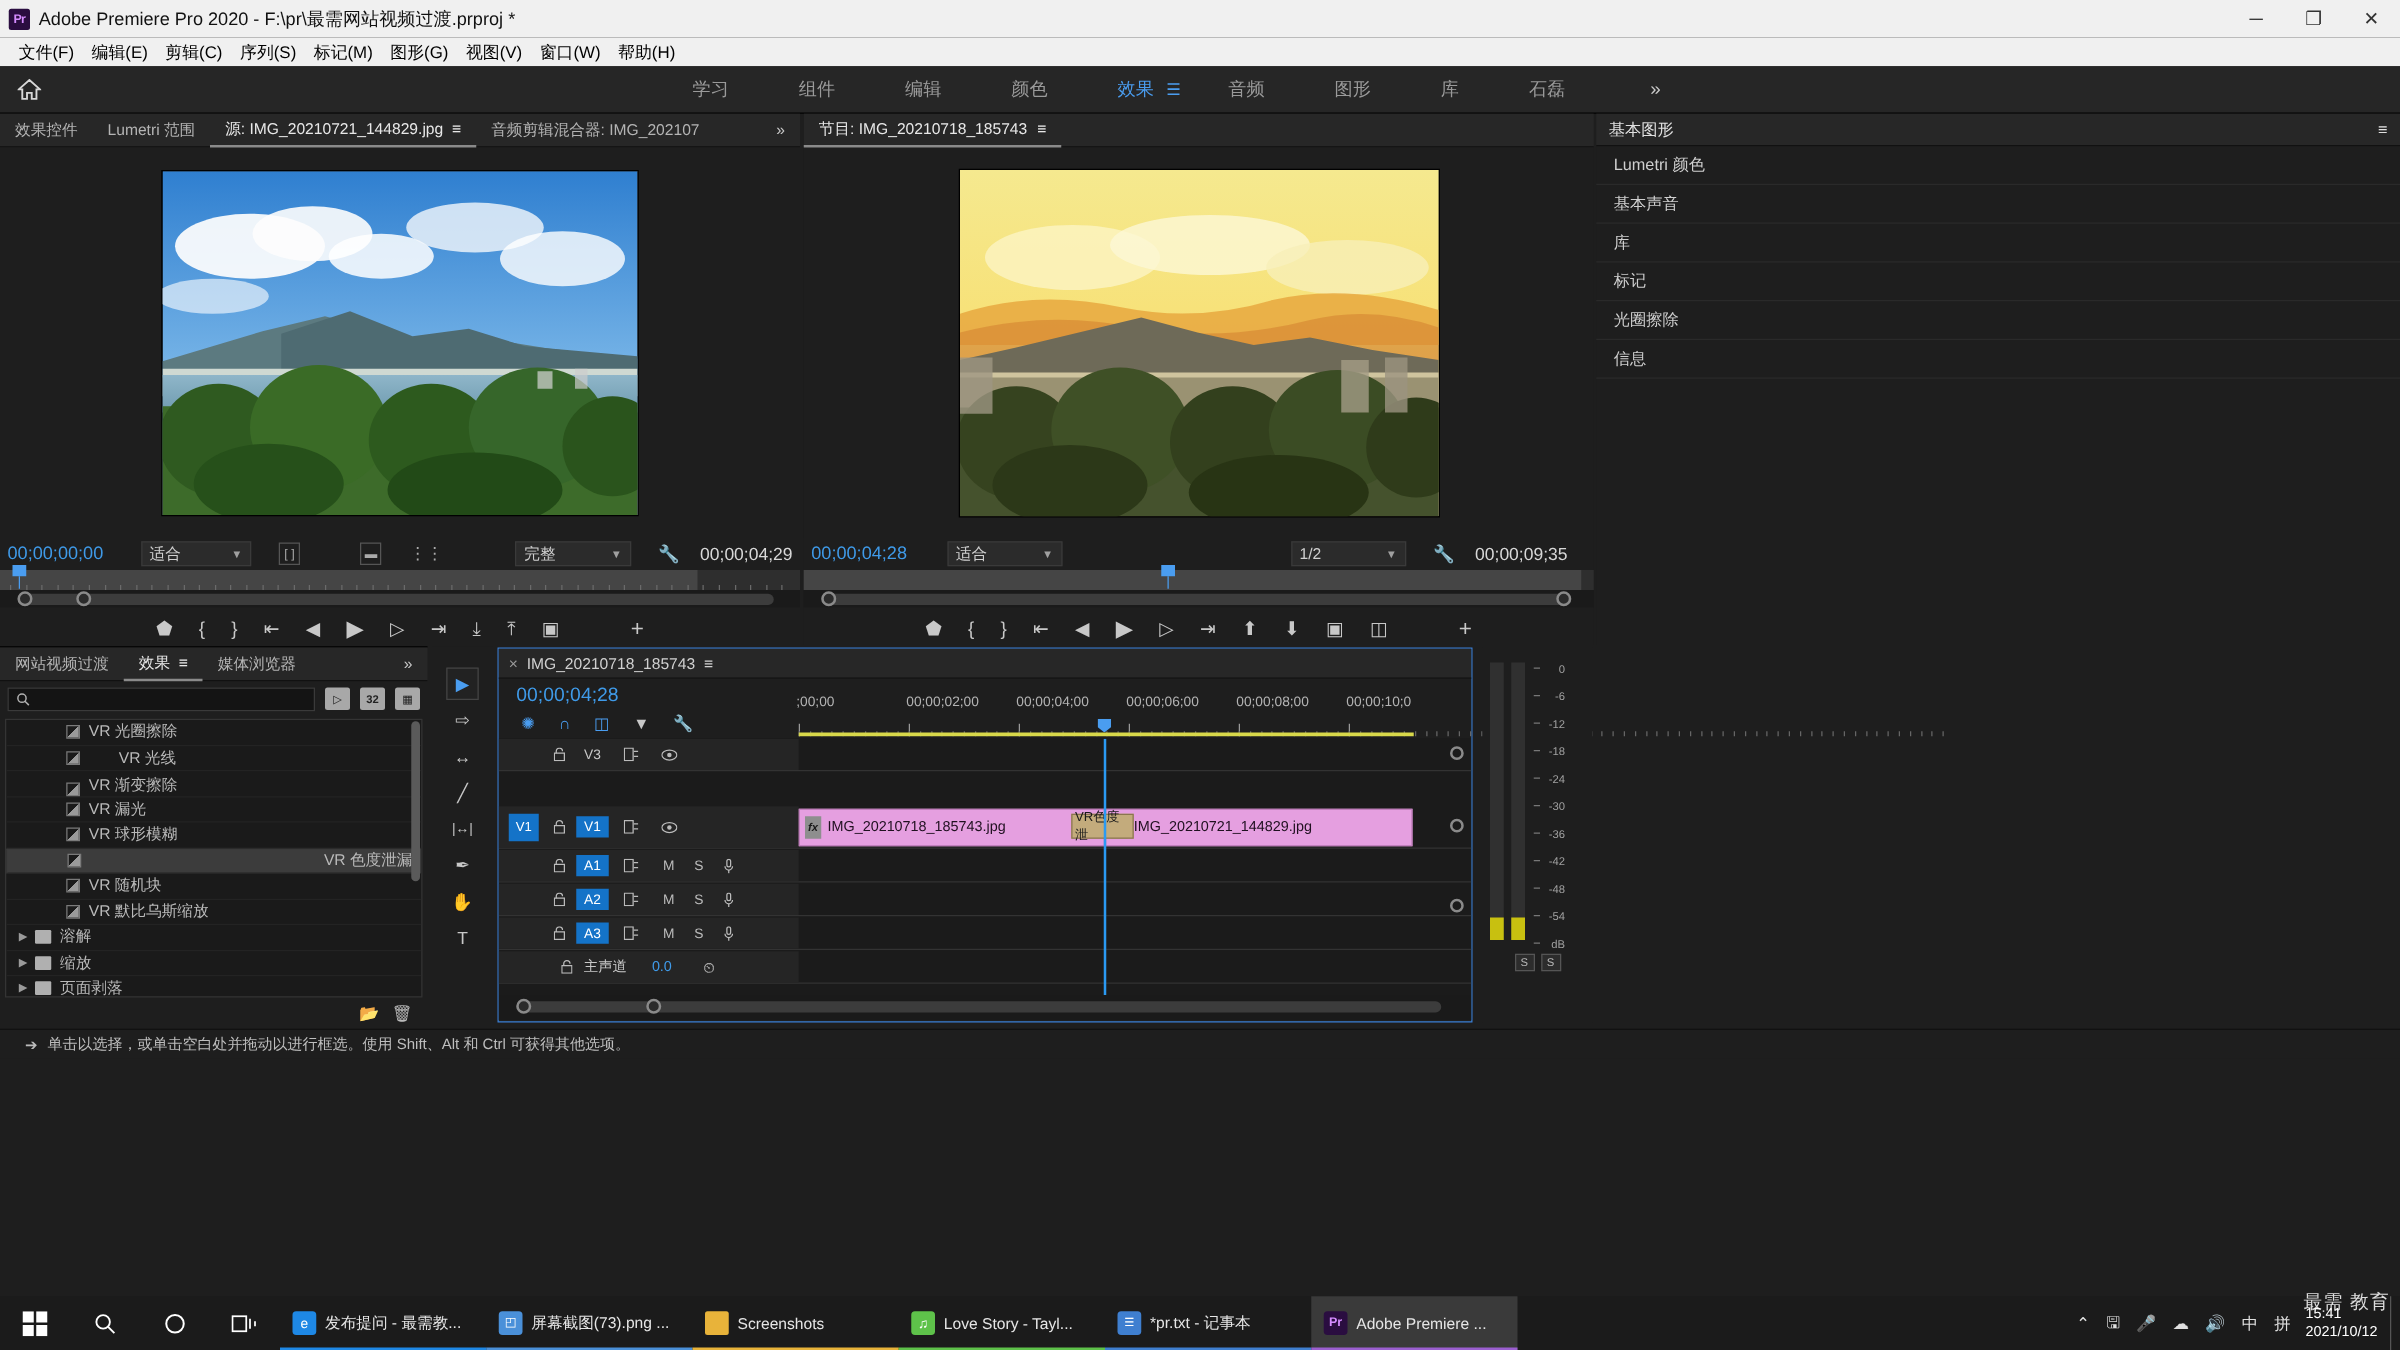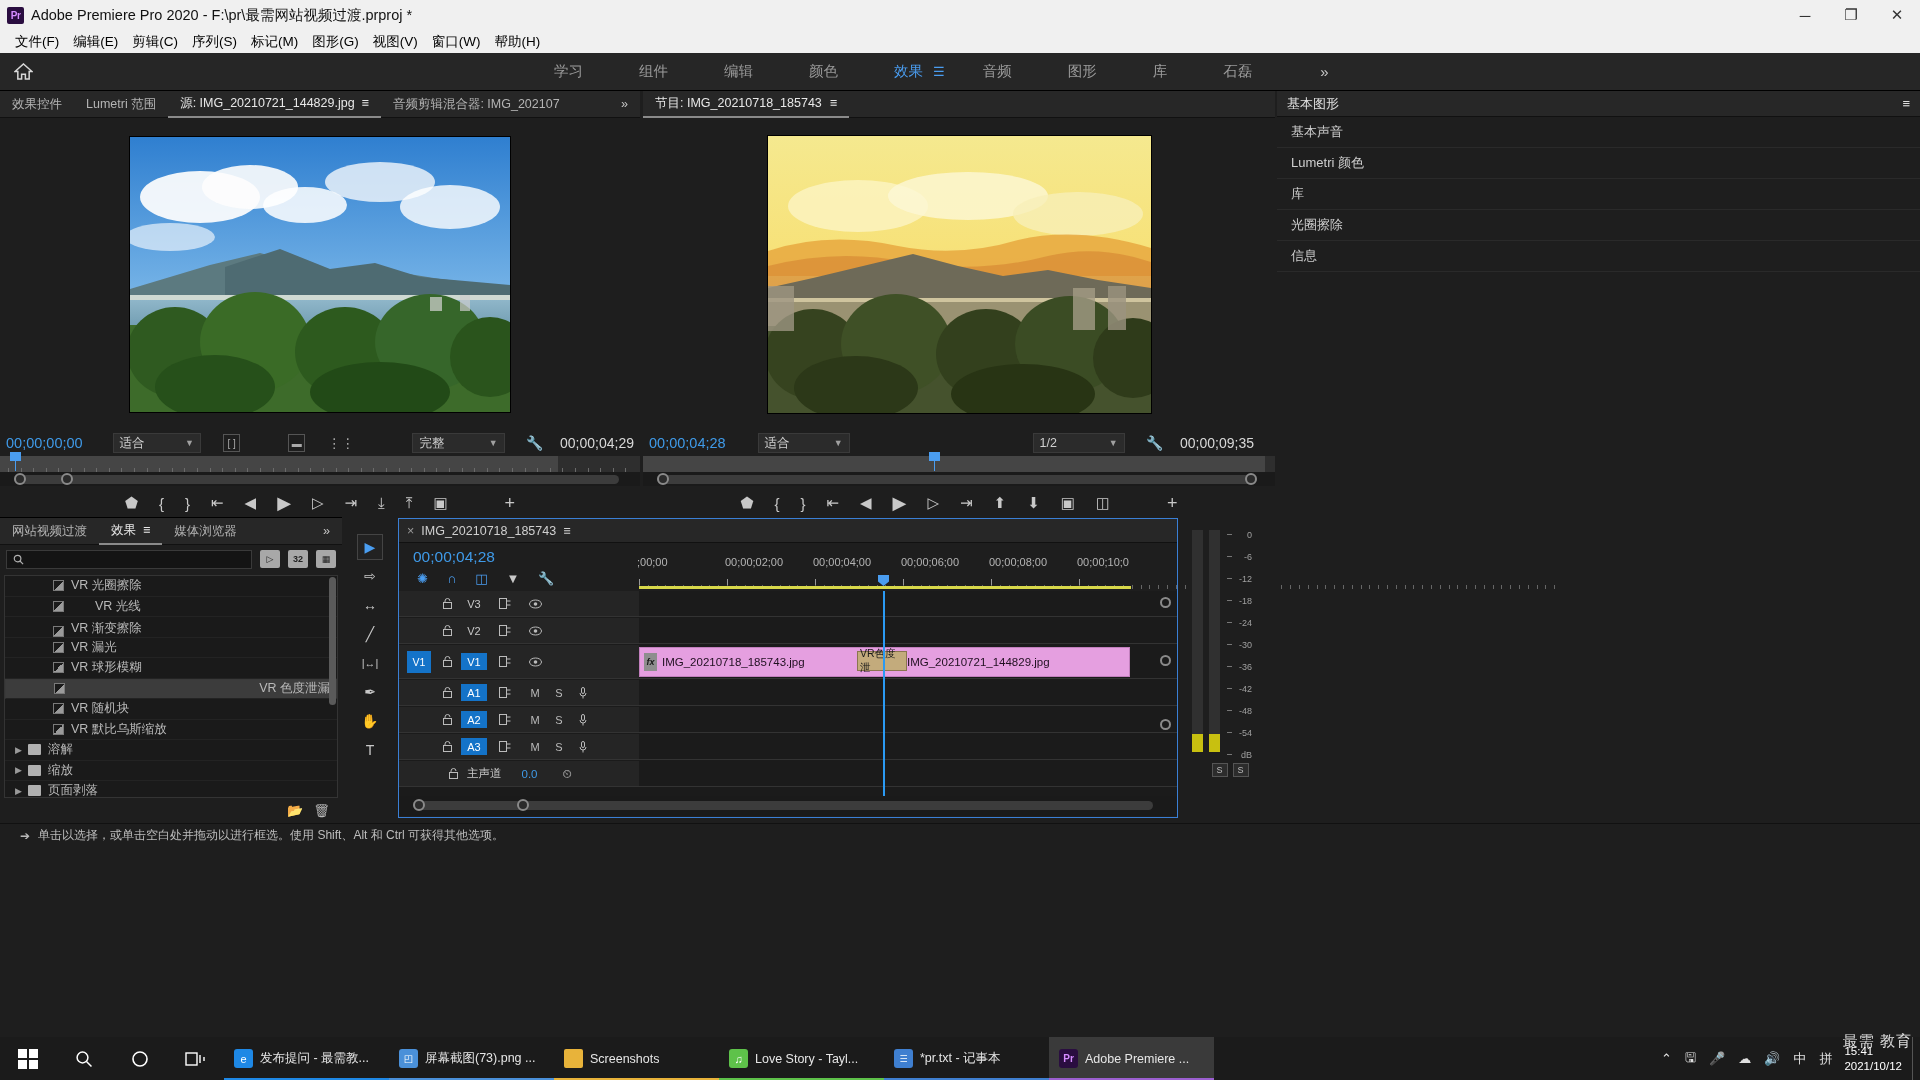--- a/index.html
+++ b/index.html
@@ -474,27 +474,30 @@
       </div>
   </div>
 
   <div class="panel" id="right-panel">
     <div class="rp-header">
       <span>基本图形</span>
       <span style="margin-left:auto;">≡</span>
     </div>
     <div id="rp-rows">
         <div class="rp-row">
+          <span>Lumetri 颜色</span>
+        </div>
+        <div class="rp-row">
           <span>基本声音</span>
-        </div>
-        <div class="rp-row">
-          <span>Lumetri 颜色</span>
         </div>
         <div class="rp-row">
           <span>库</span>
+        </div>
+        <div class="rp-row">
+          <span>标记</span>
         </div>
         <div class="rp-row">
           <span>光圈擦除</span>
         </div>
         <div class="rp-row">
           <span>信息</span>
         </div>
       </div>
   </div>
 
@@ -766,46 +769,20 @@
             </span>
             <span class="tbtn" style="margin-left: 6px;">
               <svg width="13" height="10" viewBox="0 0 13 10">
                 <ellipse cx="6.5" cy="5" rx="6" ry="4" fill="none" stroke="#bbb" stroke-width="1"></ellipse>
                 <circle cx="6.5" cy="5" r="1.8" fill="#bbb"></circle>
               </svg>
             </span>
           </div>
           <div class="tbody"></div>
         </div>
-        <div class="track" style="top: 27px; height: 26px;">
-          <div class="thead">
-            <div style="width: 24px; height: 22px; display: flex; align-items: center; justify-content: center; font-size: 10.5px; margin-left: 8px;"></div>
-            <span class="tbtn" style="margin-left: 6px;">
-              <svg width="9" height="11" viewBox="0 0 9 11">
-                <rect x="0.5" y="4.5" width="8" height="6" fill="none" stroke="#bbb" stroke-width="1"></rect>
-                <path d="M2 4.5 V3 a2.5 2.5 0 0 1 5 0" fill="none" stroke="#bbb" stroke-width="1"></path>
-              </svg>
-            </span>
-            <div class="tname">V2</div>
-            <span class="tbtn" style="margin-left: 8px;">
-              <svg width="12" height="11" viewBox="0 0 12 11">
-                <rect x="0.5" y="0.5" width="7" height="10" fill="none" stroke="#bbb" stroke-width="1"></rect>
-                <line x1="8" y1="3" x2="11.5" y2="3" stroke="#bbb" stroke-width="1"></line>
-                <line x1="8" y1="7" x2="11.5" y2="7" stroke="#bbb" stroke-width="1"></line>
-              </svg>
-            </span>
-            <span class="tbtn" style="margin-left: 6px;">
-              <svg width="13" height="10" viewBox="0 0 13 10">
-                <ellipse cx="6.5" cy="5" rx="6" ry="4" fill="none" stroke="#bbb" stroke-width="1"></ellipse>
-                <circle cx="6.5" cy="5" r="1.8" fill="#bbb"></circle>
-              </svg>
-            </span>
-          </div>
-          <div class="tbody"></div>
-        </div>
         <div class="track" style="top: 54px; height: 34px;">
           <div class="thead">
             <div style="width: 24px; height: 22px; display: flex; align-items: center; justify-content: center; font-size: 10.5px; margin-left: 8px; background: rgb(20, 115, 200); color: rgb(255, 255, 255);">V1</div>
             <span class="tbtn" style="margin-left: 6px;">
               <svg width="9" height="11" viewBox="0 0 9 11">
                 <rect x="0.5" y="4.5" width="8" height="6" fill="none" stroke="#bbb" stroke-width="1"></rect>
                 <path d="M2 4.5 V3 a2.5 2.5 0 0 1 5 0" fill="none" stroke="#bbb" stroke-width="1"></path>
               </svg>
             </span>
             <div class="tname on">V1</div>

